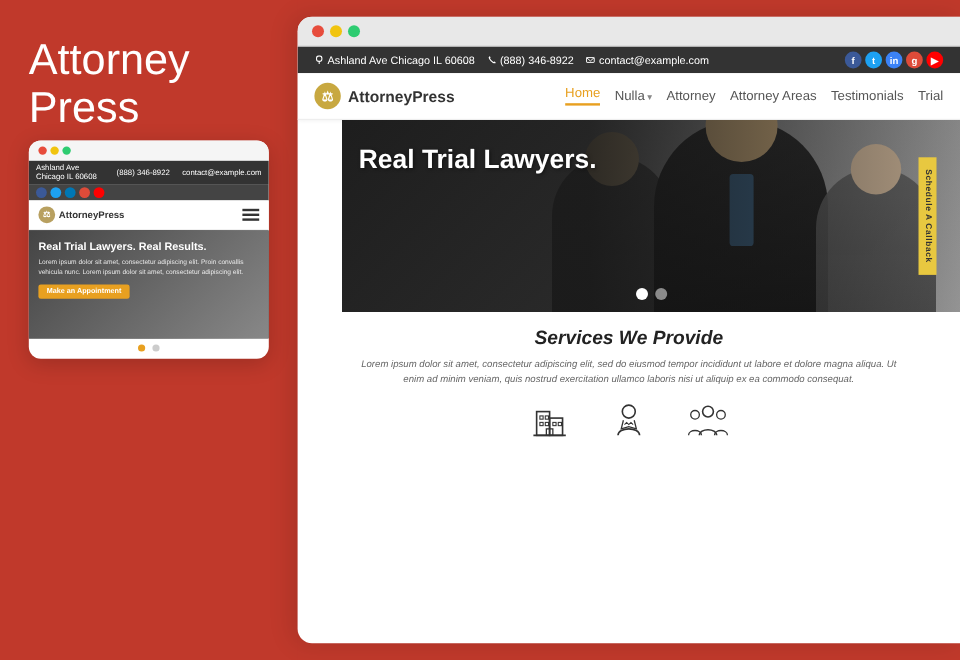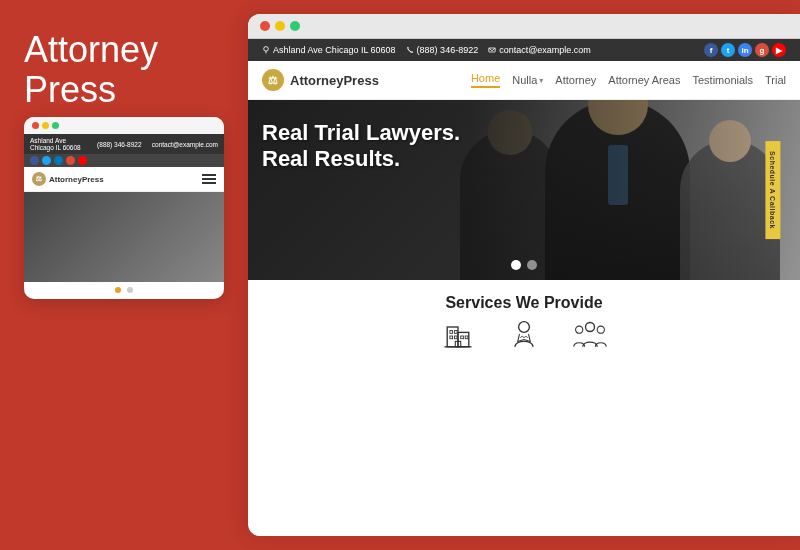--- a/index.html
+++ b/index.html
@@ -278,23 +278,24 @@
     }
     .site-nav-link.active { color: #e8a020; border-bottom: 2px solid #e8a020; padding-bottom: 2px; }
     .chevron-down {
       font-size: 8px;
       color: #888;
     }
 
     
     .site-hero {
       position: relative;
-      height: 180px;
+      height: 160px;
       overflow: hidden;
       background: #4d7c0f;
+      margin-left: 37px;
     }
     .hero-bg-overlay {
       position: absolute;
       inset: 0;
       background: linear-gradient(to right, rgba(20,20,20,0.82) 40%, rgba(20,20,20,0.15) 100%);
       z-index: 1;
     }
     .hero-bg-image {
       position: absolute;
       inset: 0;
@@ -347,20 +348,21 @@
       width: 10px; height: 10px;
       border-radius: 50%;
       background: rgba(255,255,255,0.5);
     }
     .hero-dot.active { background: #fff; }
 
     
     .services-section {
       padding: 14px 20px 10px;
       text-align: center;
+      font-style: italic;
     }
     .services-title {
       font-size: 16px;
       font-weight: 700;
       color: #222;
       margin-bottom: 6px;
     }
     .services-desc {
       font-size: 8px;
       color: #666;
@@ -417,20 +419,25 @@
         <span>AttorneyPress</span>
       </div>
       <div class="mobile-hamburger">
         <span></span>
           <span></span>
           <span></span>
       </div>
     </div>
     <div class="mobile-hero">
       <div class="mobile-hero-bg"></div>
+      <div class="mobile-hero-content">
+        <div class="mobile-hero-title">Real Trial Lawyers. Real Results.</div>
+        <div class="mobile-hero-text">Lorem ipsum dolor sit amet, consectetur adipiscing elit. Proin convallis vehicula nunc. Lorem ipsum dolor sit amet, consectetur adipiscing elit.</div>
+        <div class="mobile-cta-btn">Make an Appointment</div>
+      </div>
     </div>
     <div class="mobile-dots">
       <span class="mobile-dot-indicator active"></span>
       <span class="mobile-dot-indicator"></span>
     </div>
   </div>
 </div>
 
 <div class="right-panel">
 
@@ -499,33 +506,33 @@
         <div style="position:absolute;top:-20px;left:50%;transform:translateX(-50%);width:45px;height:45px;border-radius:50%;background:#b09870;"></div>
       </div>
       <div style="position:absolute;right:20px;top:40px;width:100px;height:180px;background:linear-gradient(180deg,#606060 0%,#404040 100%);border-radius:50px 50px 0 0;z-index:1;opacity:0.9;">
         <div style="position:absolute;top:-20px;left:50%;transform:translateX(-50%);width:42px;height:42px;border-radius:50%;background:#d4b898;"></div>
       </div>
     </div>
     <div class="hero-bg-overlay"></div>
     <div class="hero-content">
       <div class="hero-title">
         <span>Real Trial Lawyers.</span><br>
-        <span>Real Results.</span>
       </div>
     </div>
     <div class="hero-dots">
       <span class="hero-dot active"></span>
       <span class="hero-dot"></span>
     </div>
 
     <div style="position:absolute;right:-22px;top:50%;transform:translateY(-50%) rotate(90deg);background:#e8c840;color:#333;font-size:7px;font-weight:bold;padding:4px 10px;z-index:3;white-space:nowrap;letter-spacing:0.5px;">Schedule A Callback</div>
   </div>
 
   <div class="services-section">
     <div class="services-title">Services We Provide</div>
+    <div class="services-desc">Lorem ipsum dolor sit amet, consectetur adipiscing elit, sed do eiusmod tempor incididunt ut labore et dolore magna aliqua. Ut enim ad minim veniam, quis nostrud exercitation ullamco laboris nisi ut aliquip ex ea commodo consequat.</div>
     <div class="services-icons">
 
       <div class="service-icon-item">
         <svg class="service-icon-svg" viewBox="0 0 40 40" fill="none">
           <rect x="8" y="10" width="12" height="22" stroke="#333" stroke-width="1.5" fill="none"></rect>
           <rect x="20" y="16" width="12" height="16" stroke="#333" stroke-width="1.5" fill="none"></rect>
           <line x1="5" y1="32" x2="35" y2="32" stroke="#333" stroke-width="1.5"></line>
           <rect x="11" y="14" width="3" height="3" stroke="#333" stroke-width="1" fill="none"></rect>
           <rect x="16" y="14" width="3" height="3" stroke="#333" stroke-width="1" fill="none"></rect>
           <rect x="11" y="20" width="3" height="3" stroke="#333" stroke-width="1" fill="none"></rect>

